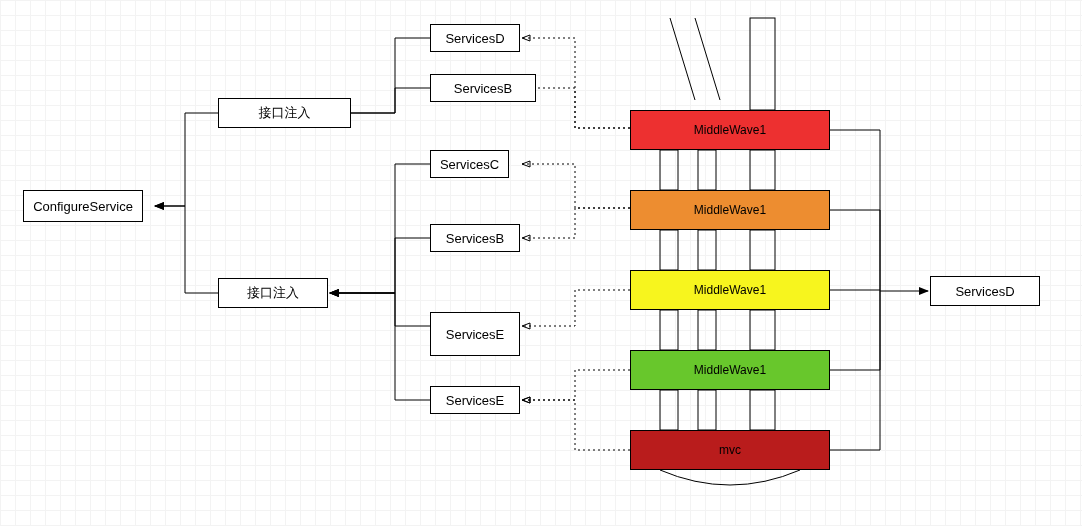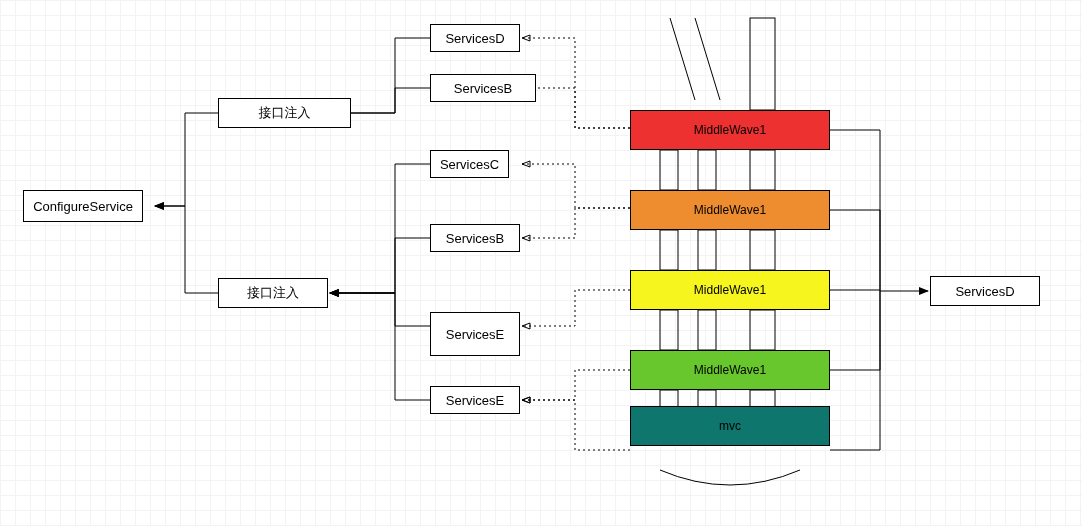--- a/index.html
+++ b/index.html
@@ -20,21 +20,21 @@
 <div class="box" style="left:430px;top:74px;width:106px;height:28px">ServicesB</div>
 <div class="box" style="left:430px;top:150px;width:79px;height:28px">ServicesC</div>
 <div class="box" style="left:430px;top:224px;width:90px;height:28px">ServicesB</div>
 <div class="box" style="left:430px;top:312px;width:90px;height:44px">ServicesE</div>
 <div class="box" style="left:430px;top:386px;width:90px;height:28px">ServicesE</div>
 
 <div class="mw" style="left:630px;top:110px;background:#ed3030">MiddleWave1</div>
 <div class="mw" style="left:630px;top:190px;background:#ed8d30">MiddleWave1</div>
 <div class="mw" style="left:630px;top:270px;background:#f7f51e">MiddleWave1</div>
 <div class="mw" style="left:630px;top:350px;background:#68c72c">MiddleWave1</div>
-<div class="mw" style="left:630px;top:406px;background:#0f766e">mvc</div>
+<div class="mw" style="left:630px;top:430px;background:#b91c1c">mvc</div>
 
 <div class="box" style="left:930px;top:276px;width:110px;height:30px">ServicesD</div>
 
 <svg width="1082" height="526">
 <defs>
 <marker id="ah" markerWidth="10" markerHeight="8" refX="9" refY="4" orient="auto">
         <path d="M0,0 L10,4 L0,8 Z" fill="#000"></path>
       </marker>
 <marker id="aho" markerWidth="10" markerHeight="8" refX="9" refY="4" orient="auto">
         <path d="M1,1 L9,4 L1,7 Z" fill="none" stroke="#000"></path>

